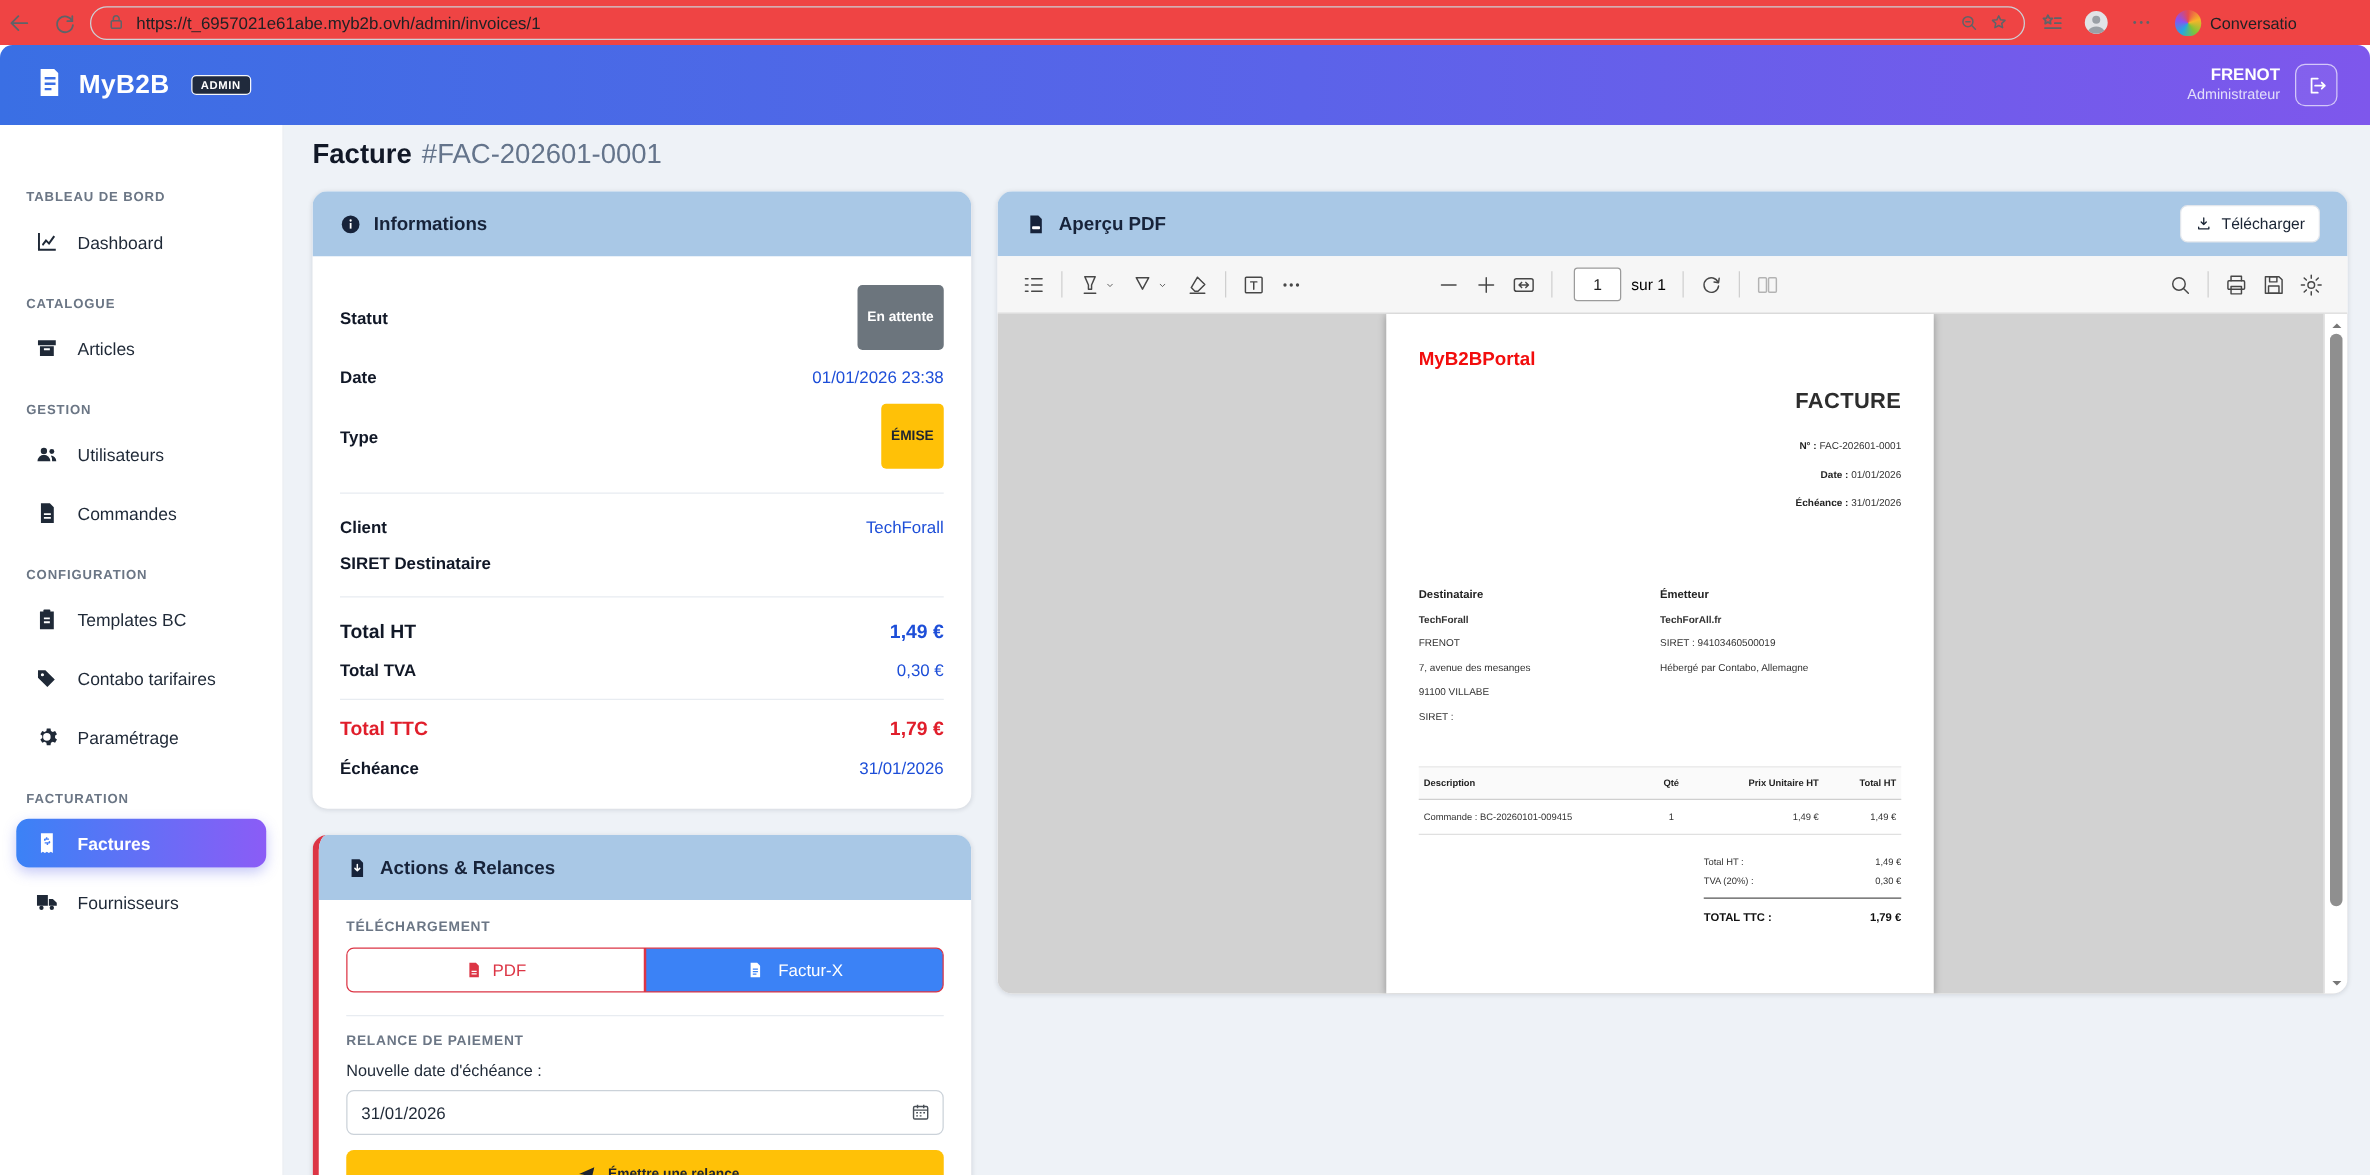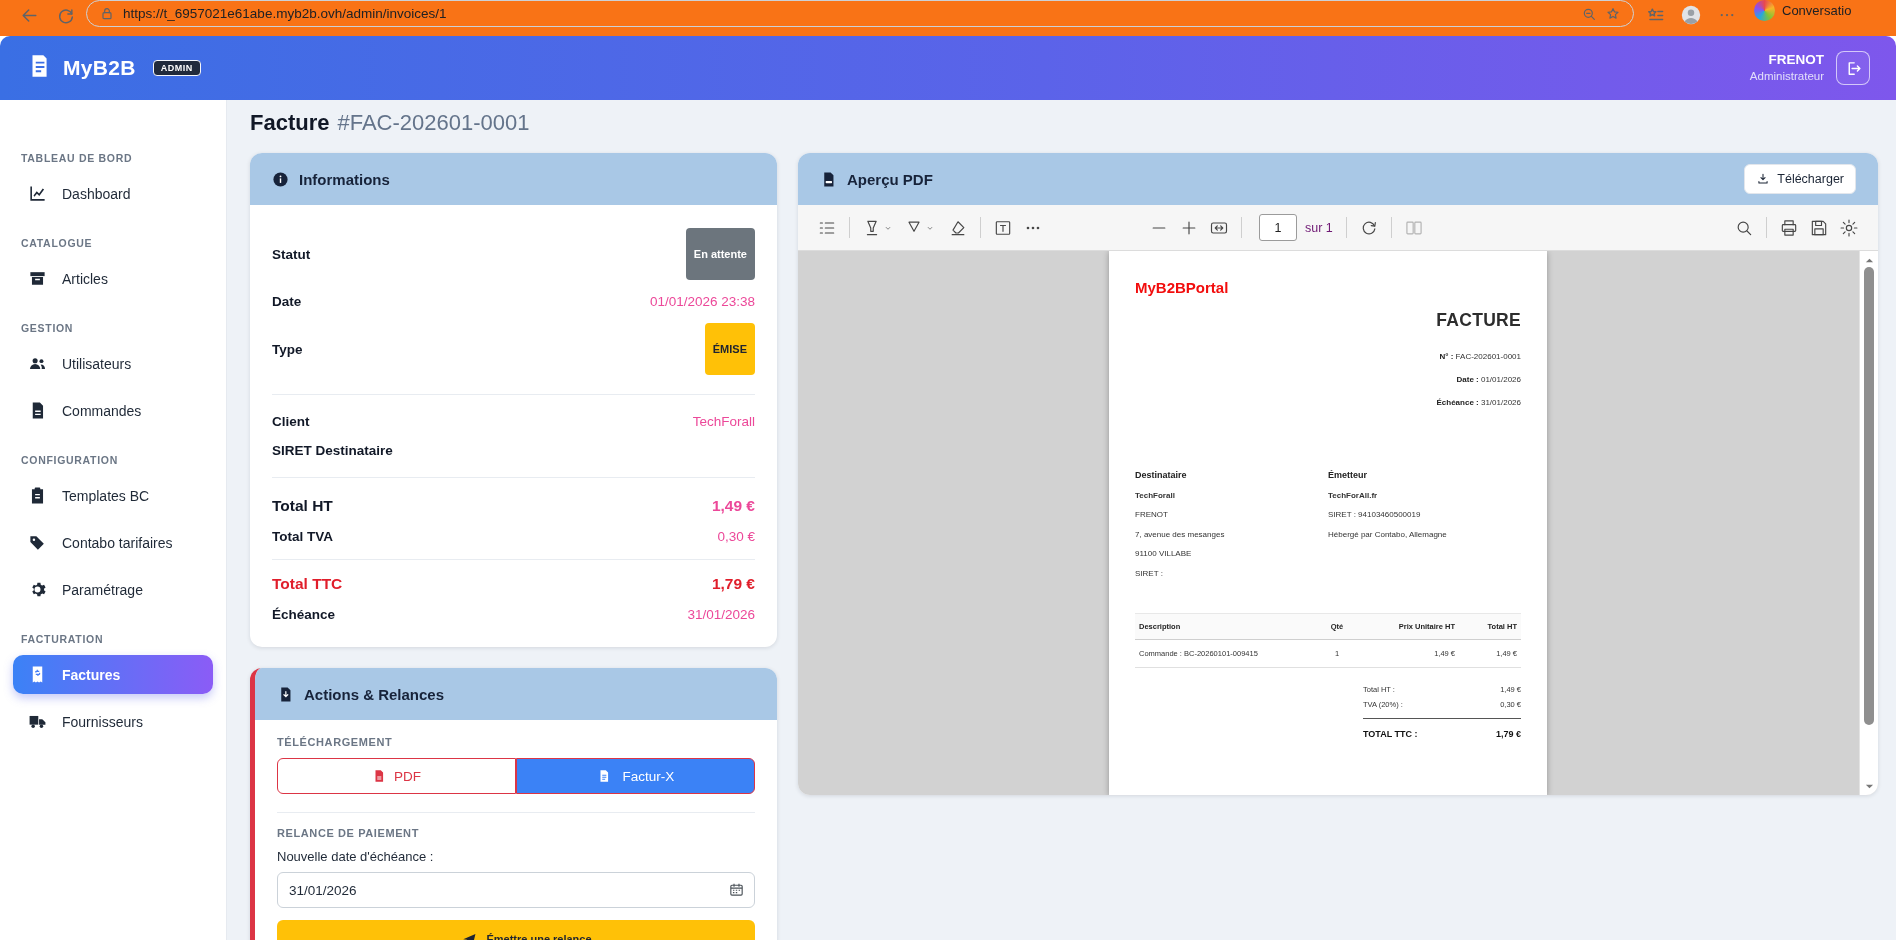--- a/index.html
+++ b/index.html
@@ -1,20 +1,20 @@
 <!DOCTYPE html>
 <html><head>
 <meta charset="utf-8">
 <style>
   * { box-sizing: border-box; margin: 0; padding: 0; }
   html,body { width:1896px; height:940px; overflow:hidden; background:#fff;
     font-family:"Liberation Sans", sans-serif; color:#1f2937; }
 
   
-  .chrome { height:36px; background:#f97316; display:flex; align-items:flex-start; padding:0 14px; gap:6px; }
+  .chrome { height:36px; background:#ef4444; display:flex; align-items:center; padding:0 0; gap:6px; }
   .bicon { width:19px; height:19px; stroke:#5f6368; fill:none; stroke-width:1.8; stroke-linecap:round; stroke-linejoin:round; flex:none; }
   .chrome-btn { width:30px; height:30px; display:flex; align-items:center; justify-content:center; border-radius:50%; flex:none; cursor:pointer; }
   .url-pill { width:1548px; height:27px; border:1px solid #cdd1d6; border-radius:14px; display:flex; align-items:center; gap:8px; padding:0 12px; flex:none; }
   .url-pill .url { font-size:13.5px; color:#202124; flex:1; white-space:nowrap; overflow:hidden; }
   .url-pill .bicon { width:16px; height:16px; }
   .copilot-wrap { display:flex; align-items:center; gap:7px; padding-left:6px; overflow:hidden; flex:none; width:116px; }
   .copilot-disc { width:21px; height:21px; border-radius:50%; flex:none;
      background:conic-gradient(#e8484f,#f7b529,#7fc437,#25a8e0,#8e4ff0,#e8484f); }
   .copilot-label { font-size:13px; color:#202124; white-space:nowrap; }
 
@@ -56,21 +56,21 @@
 
   .card { background:#fff; border-radius:12px; box-shadow:0 1px 4px rgba(15,23,42,.12); overflow:hidden; }
   .card-header { background:#a9c8e6; padding:0 22px; height:52px; display:flex; align-items:center; gap:10px;
     font-size:15px; font-weight:bold; color:#17233a; }
   .card-header svg.hicon { width:17px; height:17px; flex:none; }
 
   
   .info-body { padding:16px 22px 18px; }
   .irow { display:flex; justify-content:space-between; align-items:center; padding:7px 0; font-size:13.5px;gap:15px; }
   .irow .lbl { font-weight:bold; color:#111827; }
-  .irow .val { color:#ec4899; }
+  .irow .val { color:#1d4ed8; }
   .irow.big { font-size:15.5px; }
   .irow.big .lbl, .irow.big .val { font-weight:bold; }
   .irow.red .lbl, .irow.red .val { color:#e01e2b; }
   .divider { border:none; border-top:1px solid #e8ecf1; margin:12px 0; }
   .badge { font-size:11px; font-weight:bold; padding:20px 8px; border-radius:4px; }
   .badge.gray { background:#6c757d; color:#fff; }
   .badge.yellow { background:#ffc107; color:#1f2430; }
 
   
   .actions-card { border-left:5px solid #dc3545; }
@@ -98,21 +98,21 @@
     padding:0 11px; display:flex; align-items:center; gap:7px; font-size:12.5px; font-weight:normal; color:#1b2535; cursor:pointer; }
   .pdf-header-btn svg { width:14px; height:14px; stroke:#1b2535; fill:none; stroke-width:1.8; stroke-linecap:round; stroke-linejoin:round; }
   .pdf-toolbar { height:46px; background:#f6f6f6; border-bottom:1px solid #dcdcdc; display:flex; align-items:center; padding:0 14px; }
   .ticon { width:20px; height:20px; stroke:#474747; fill:none; stroke-width:1.4; stroke-linecap:round; stroke-linejoin:round; }
   .tbtn { width:30px; height:30px; display:flex; align-items:center; justify-content:center; border-radius:4px; cursor:pointer; flex:none; }
   .tbtn.disabled .ticon { stroke:#b3b3b3; }
   .tsep { width:1px; height:21px; background:#cfcfcf; margin:0 7px; flex:none; }
   .chev { width:10px; height:10px; stroke:#474747; fill:none; stroke-width:1.6; margin-left:-4px; }
   .page-num-box { width:38px; height:27px; border:1px solid #9b9b9b; border-radius:3px; background:#fff;
     text-align:center; font-size:12.5px; color:#222; margin:0 8px 0 10px; font-family:"Liberation Sans",sans-serif; }
-  .page-count { font-size:12.5px; color:#701a75; margin-right:6px; white-space:nowrap; }
+  .page-count { font-size:12.5px; color:#000000; margin-right:6px; white-space:nowrap; }
   .tool-center { display:flex; align-items:center; margin-left:96px; }
   .tool-right { display:flex; align-items:center; margin-left:auto; }
 
   .pdf-viewer { position:relative; height:544px; background:#d2d2d2; overflow:hidden; }
   .pdf-scrollbar { position:absolute; right:0; top:0; bottom:0; width:19px; background:#fff; border-left:1px solid #e3e3e3; }
   .pdf-scrollbar .thumb { position:absolute; left:4px; right:4px; top:16px; height:458px; background:#8f8f8f; border-radius:6px; }
   .pdf-scrollbar .arr { position:absolute; left:0; right:0; height:14px; display:flex; align-items:center; justify-content:center; }
   .pdf-scrollbar .arr svg { width:9px; height:9px; fill:#777; }
   .arr.up { top:2px; } .arr.down { bottom:2px; }
 

